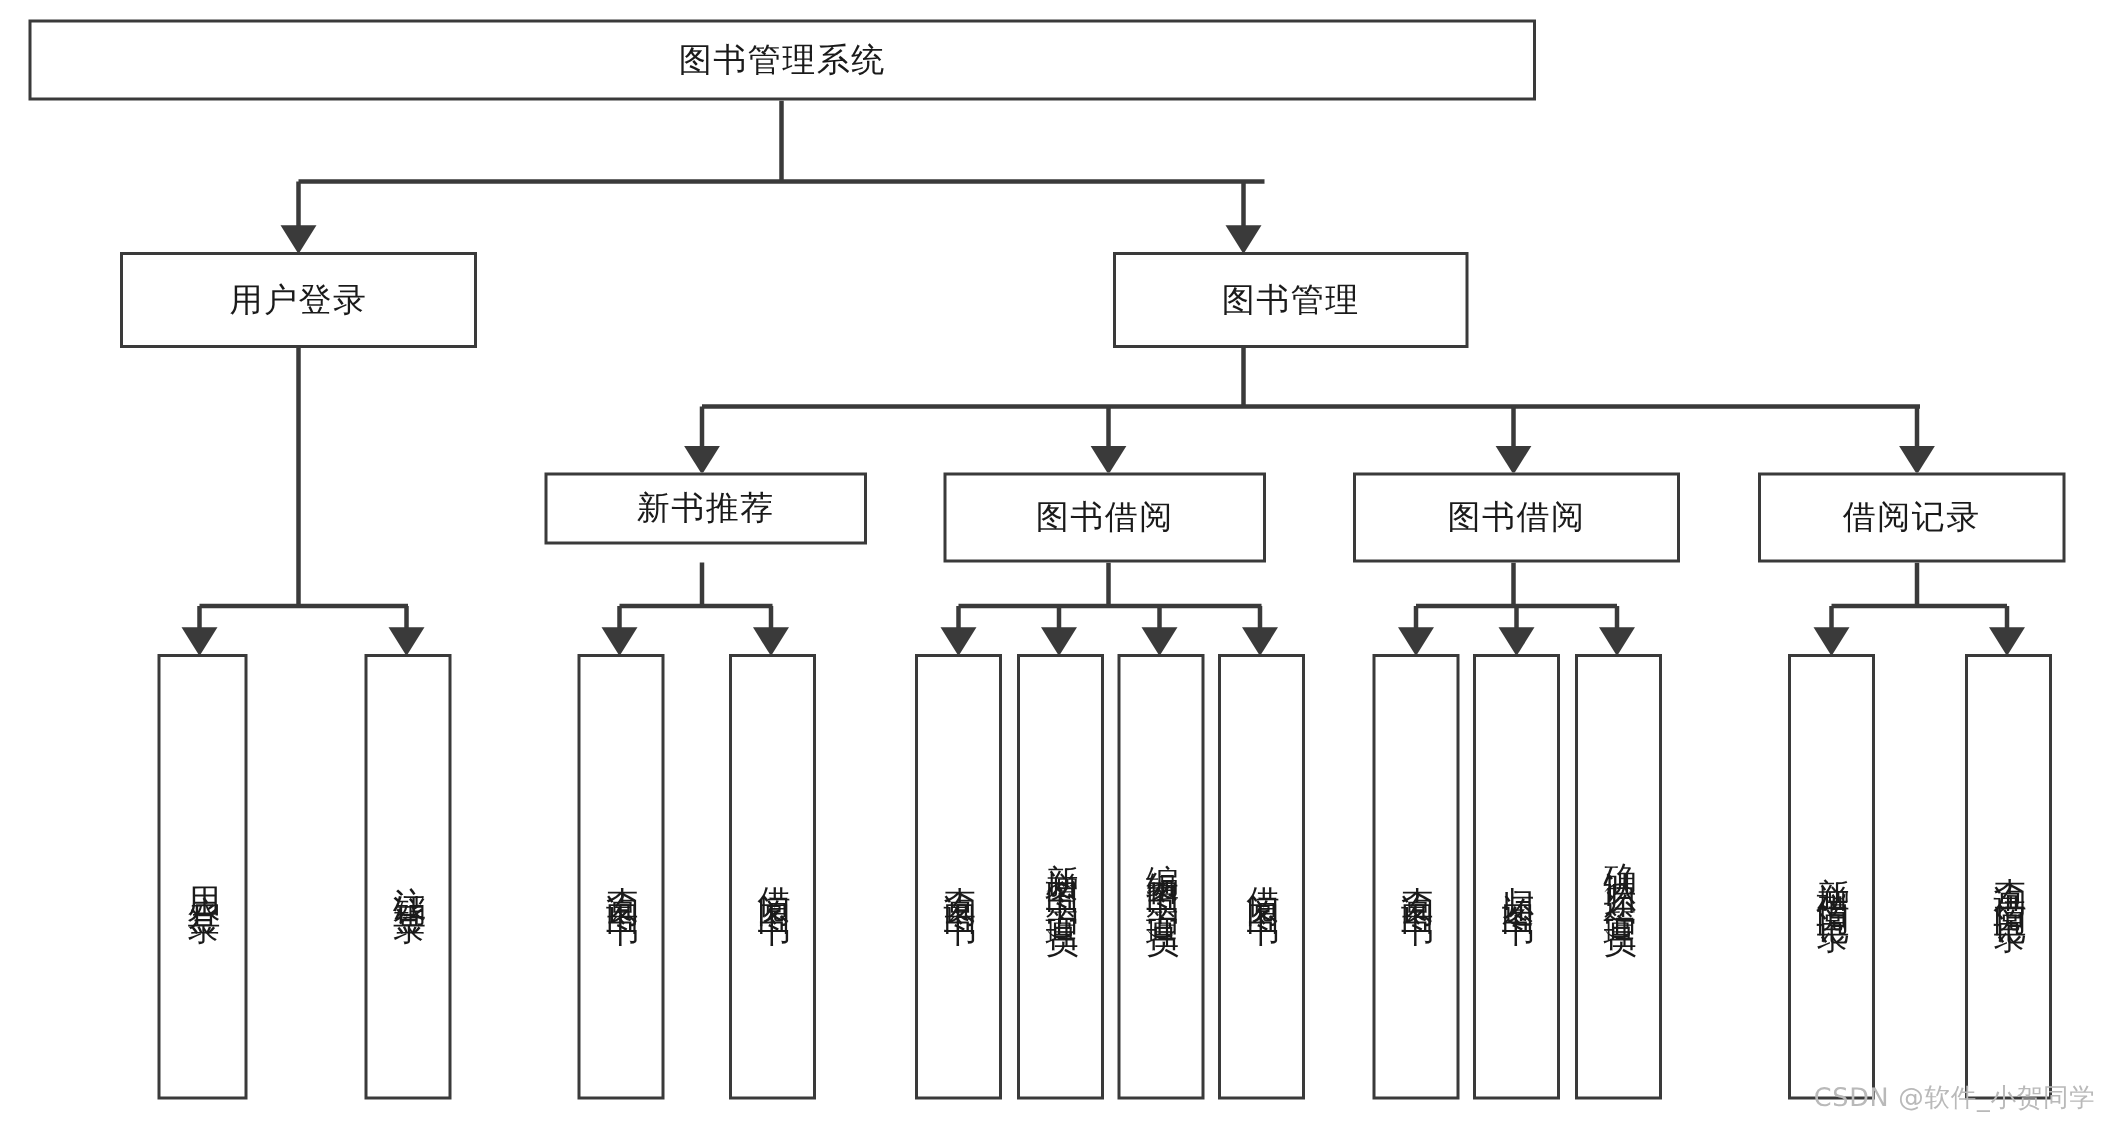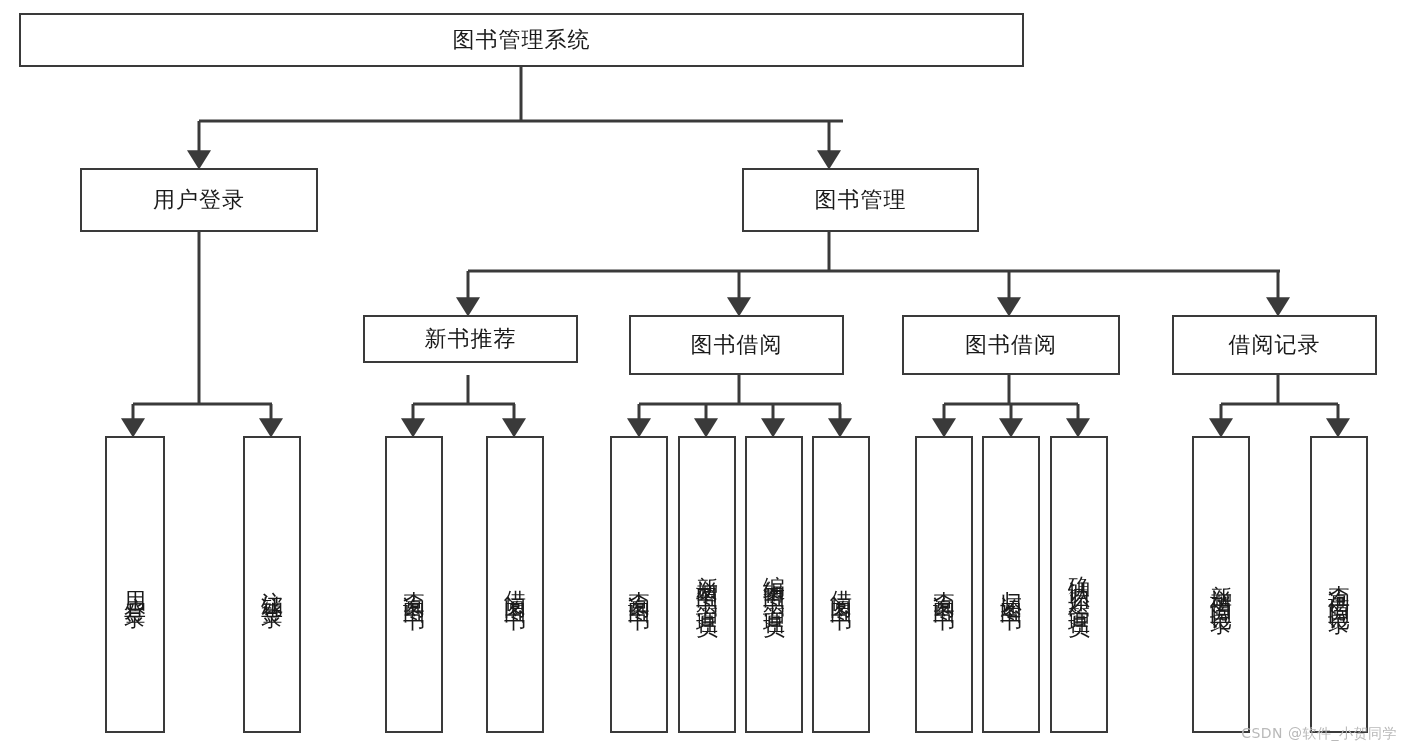--- a/index.html
+++ b/index.html
@@ -50,21 +50,21 @@
     display: block;
   }
   .node .htext {
     white-space: nowrap;
     display: block;
   }
   #watermark {
     position: absolute;
     right: 8px;
     bottom: 4px;
-    font-size: 14px;
+    font-size: 17px;
     color: #b9b9b9;
     z-index: 3;
     white-space: nowrap;
     letter-spacing: 0.5px;
   }
 </style>
 </head>
 <body>
 
 <div id="canvas">

